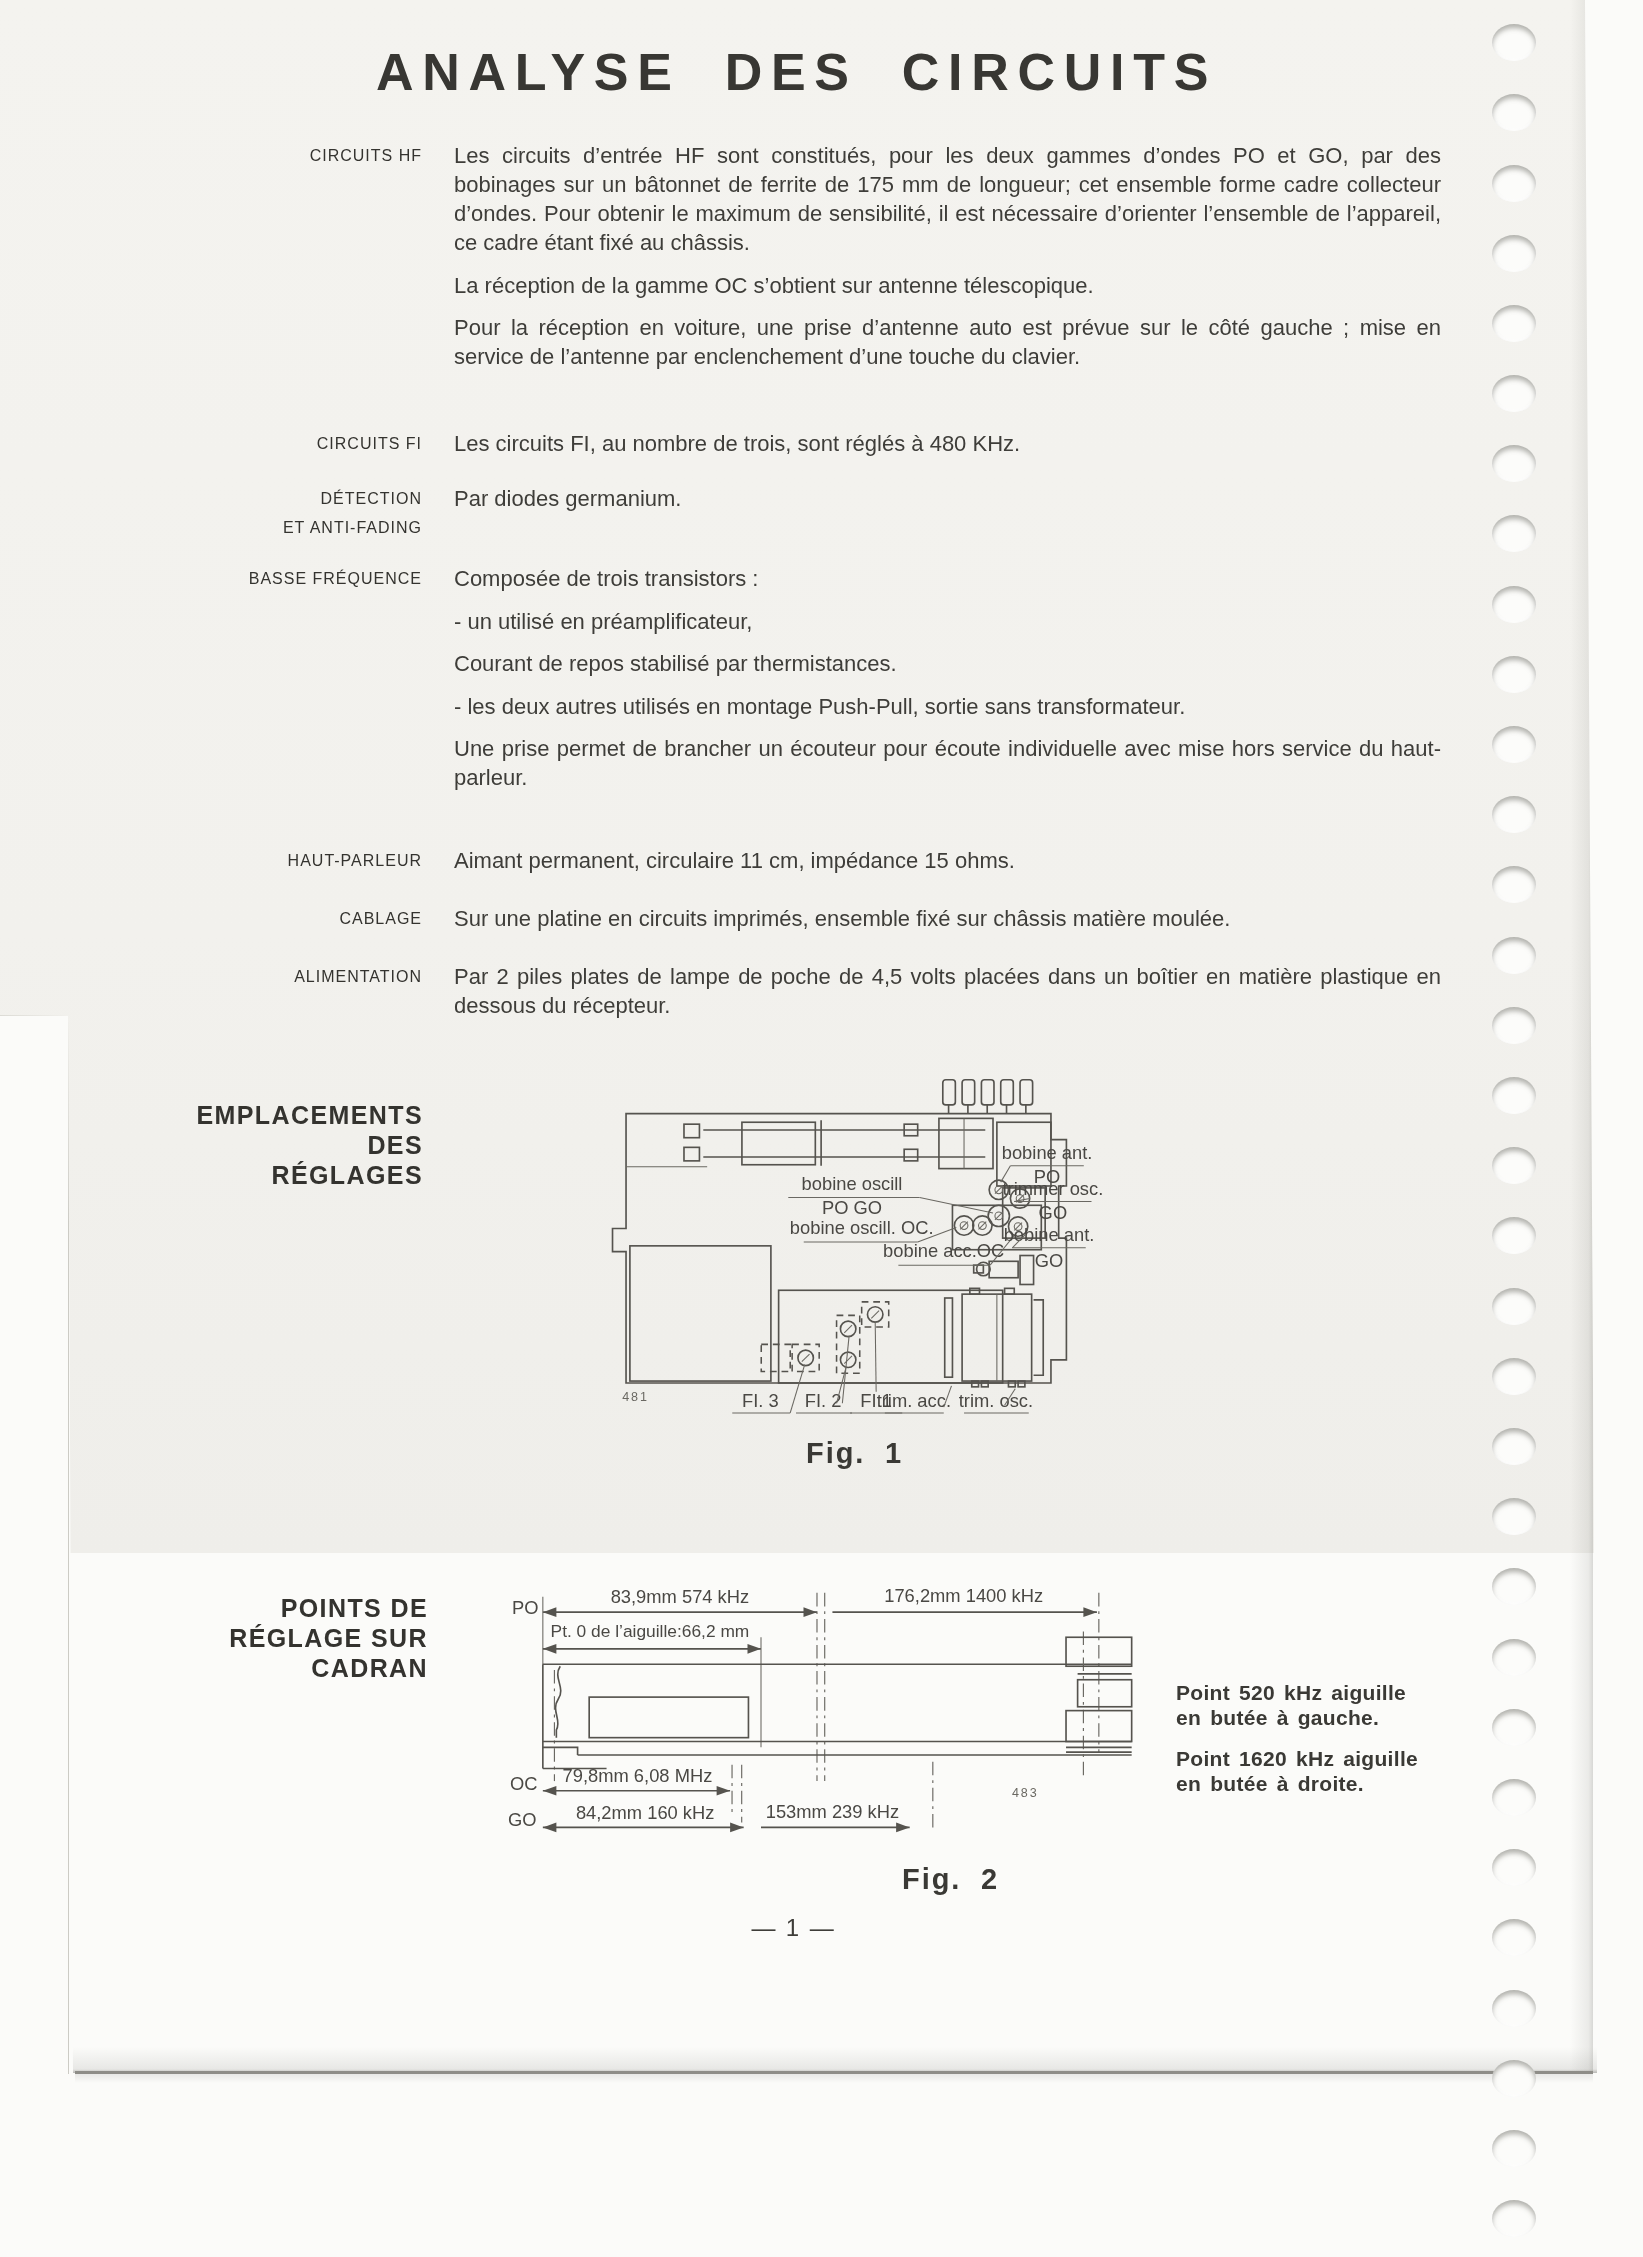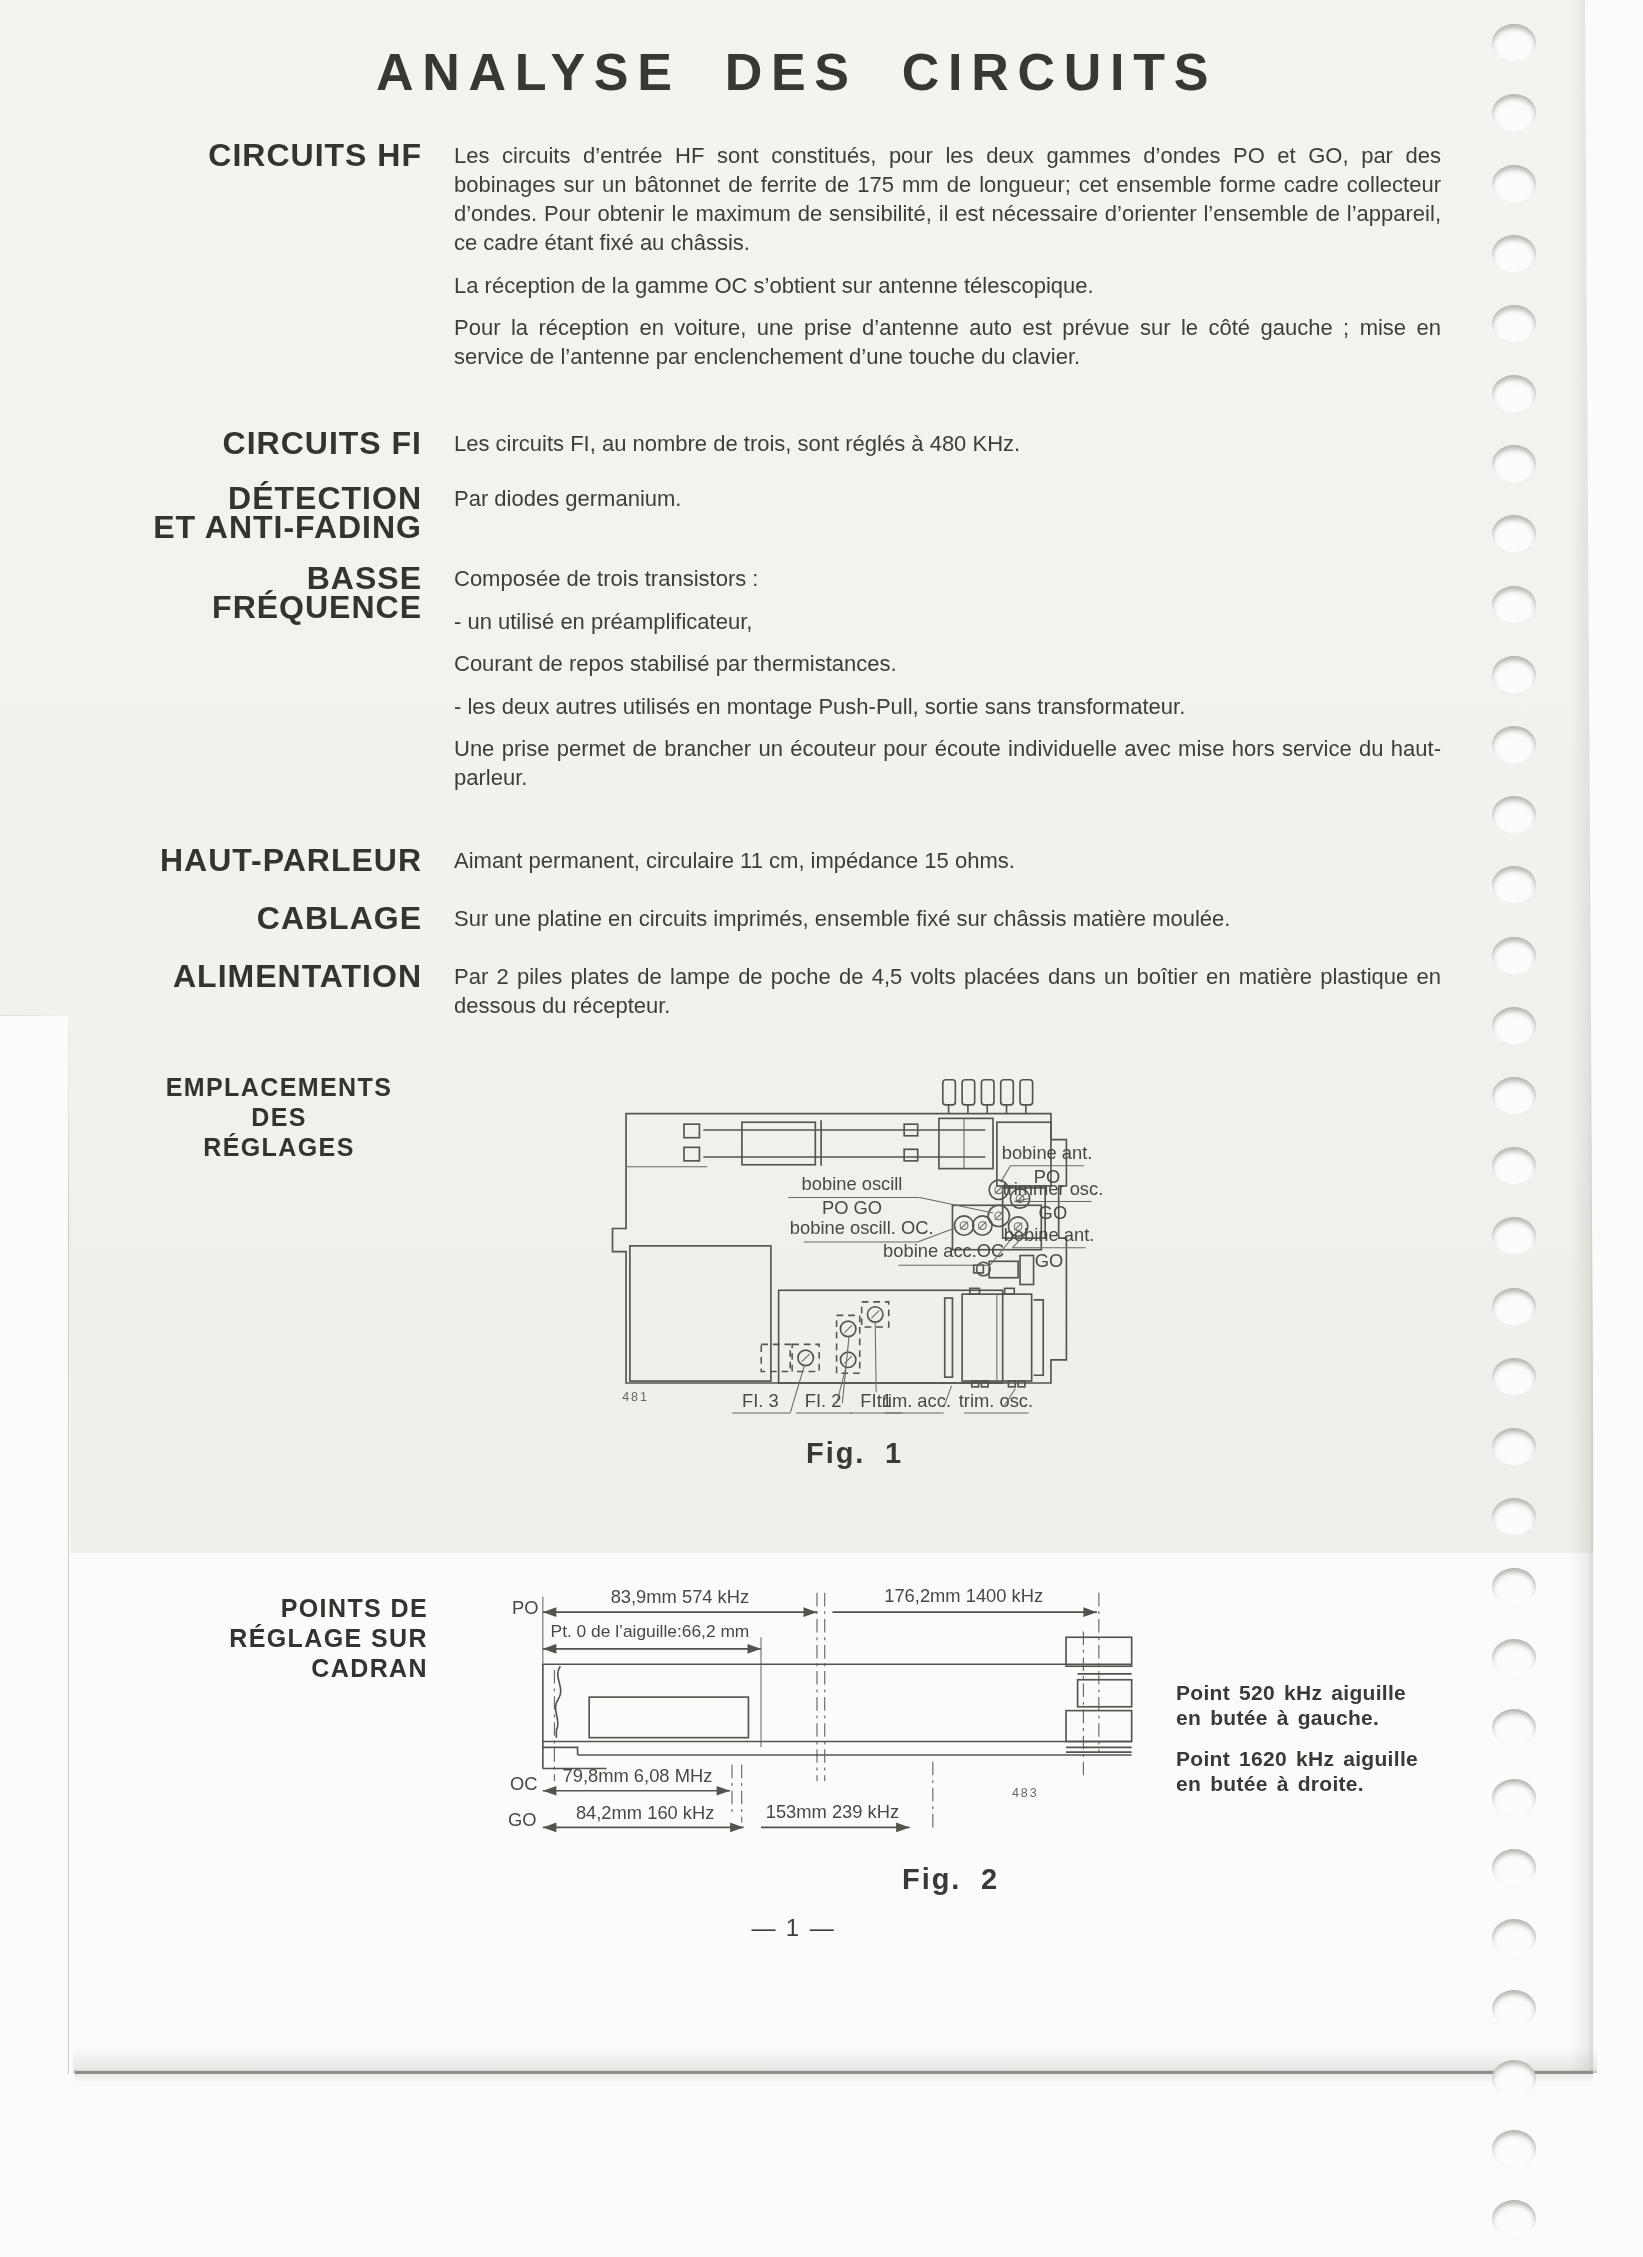--- a/index.html
+++ b/index.html
@@ -42,34 +42,34 @@
     box-shadow:inset 0 3.9px 4.8px rgba(105,105,98,.5), inset 0 -1.9px 2.9px rgba(255,255,255,.95);
   }
   .doc-title{
     position:absolute;left:0;top:44px;width:1593px;text-align:center;
     font-weight:bold;font-size:52px;line-height:56px;letter-spacing:8.7px;word-spacing:21px;
     color:#383733;
   }
   .section{position:absolute;left:116px;width:1332px;}
   .sec-label{
     position:absolute;left:0;top:0;width:306px;text-align:right;
-    font-weight:bold;font-size:32px;line-height:29px;letter-spacing:1px;
+    font-weight:normal;font-size:16px;line-height:29px;letter-spacing:1px;
     color:#34332f;white-space:pre-line;
   }
   .sec-body{position:absolute;left:338px;top:0;width:987px;}
   .sec-body p{
     margin:0 0 13.5px;font-size:22px;line-height:29px;color:#3e3d39;
     text-align:justify;
   }
   .block-heading{
     position:absolute;left:135px;text-align:right;
     font-weight:bold;font-size:25px;line-height:30px;letter-spacing:1.4px;
     color:#34332f;white-space:pre-line;
   }
-  #heading-emplacements{top:1072px;width:288px;text-align:center;}
+  #heading-emplacements{top:1100px;width:288px;}
   #heading-points{top:1593px;width:293px;}
   .fig-svg{position:absolute;}
   #fig1-svg{left:599px;top:1072px;}
   #fig2-svg{left:483px;top:1583px;}
   svg .ln{stroke:#55534e;stroke-width:1.7;fill:none;}
   svg .lnthin{stroke:#6a6862;stroke-width:1.1;fill:none;}
   svg .dd{stroke:#6a6862;stroke-width:1.2;fill:none;stroke-dasharray:14 5 3 5;}
   svg .dash{stroke:#55534e;stroke-width:1.6;fill:none;stroke-dasharray:7 5;}
   svg .ar{fill:#55534e;stroke:none;}
   svg text{fill:#4a4844;font-family:"Liberation Sans",sans-serif;font-size:19px;}

